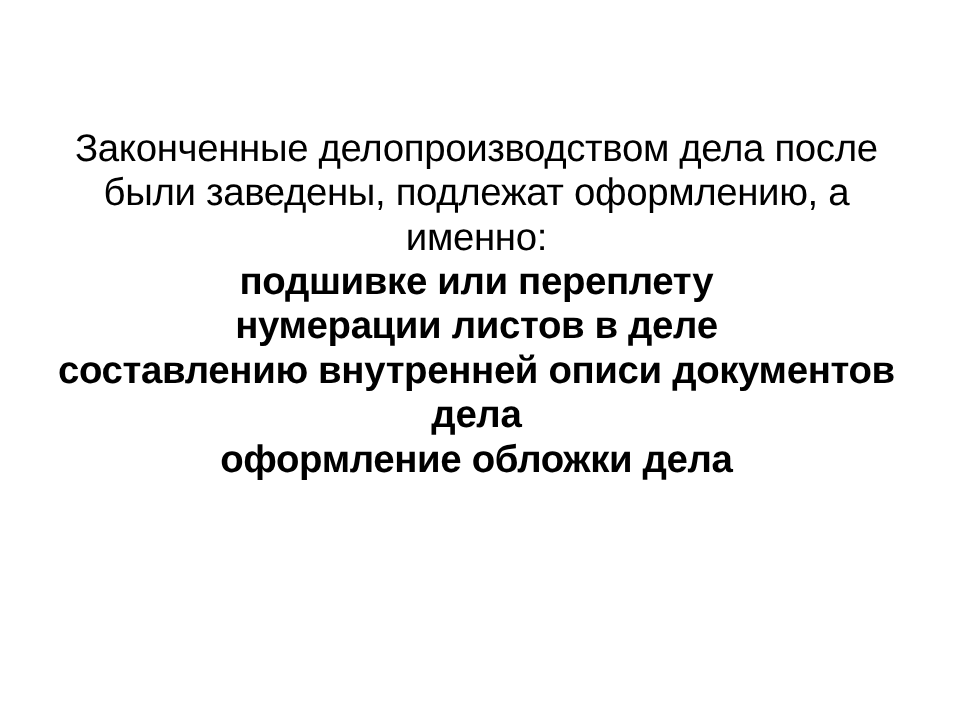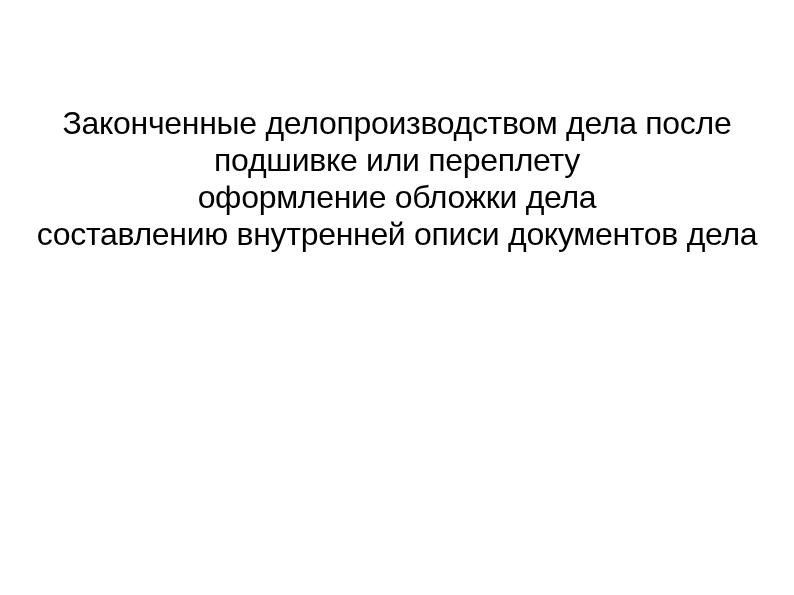--- a/index.html
+++ b/index.html
@@ -31,39 +31,42 @@
     color: var(--fg, #000000);
     font-size: 32px;
     line-height: 37px;
     letter-spacing: -0.3px;
   }
   .intro-line {
     font-weight: 400;
     white-space: nowrap;
   }
   .item-line {
-    font-weight: 400;
+    font-weight: 700;
   }
 </style>
 </head>
 <body>
 
 <div class="slide">
   <div class="text-block">
     <div>
 
         <div class="intro-line">Законченные делопроизводством дела после</div>
 
 
+        <div class="intro-line">были заведены, подлежат оформлению, а</div>
 
+        <div class="intro-line">именно:</div>
       </div>
     <div>
 
         <div class="item-line">подшивке или переплету</div>
 
+        <div class="item-line">нумерации листов в деле</div>
 
 
+        <div class="item-line">составлению внутренней описи документов дела</div>
+
         <div class="item-line">оформление обложки дела</div>
-
-        <div class="item-line">составлению внутренней описи документов дела</div>
       </div>
   </div>
 </div>
 
 </body></html>

